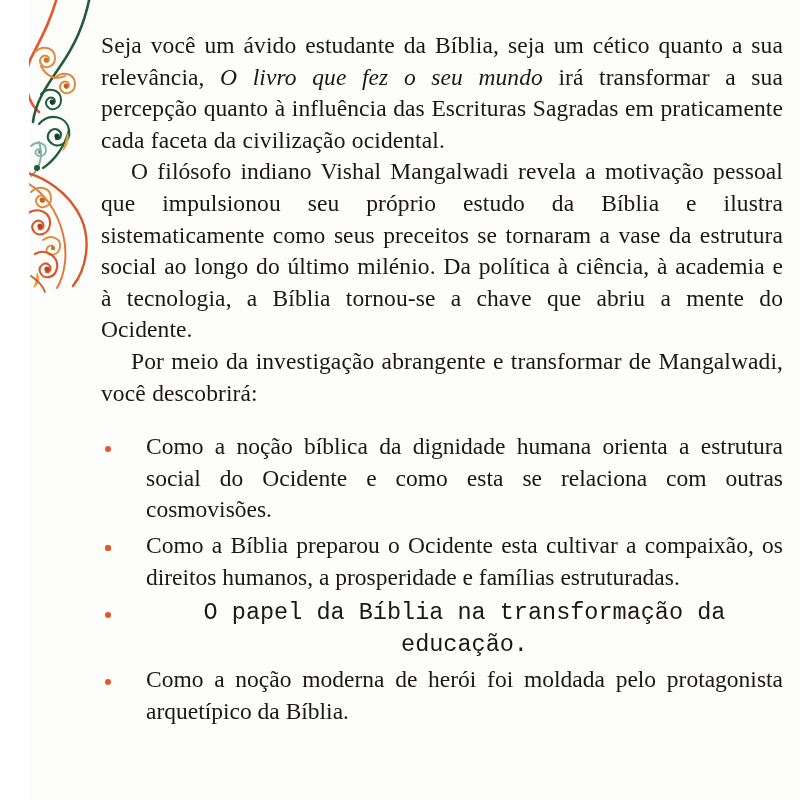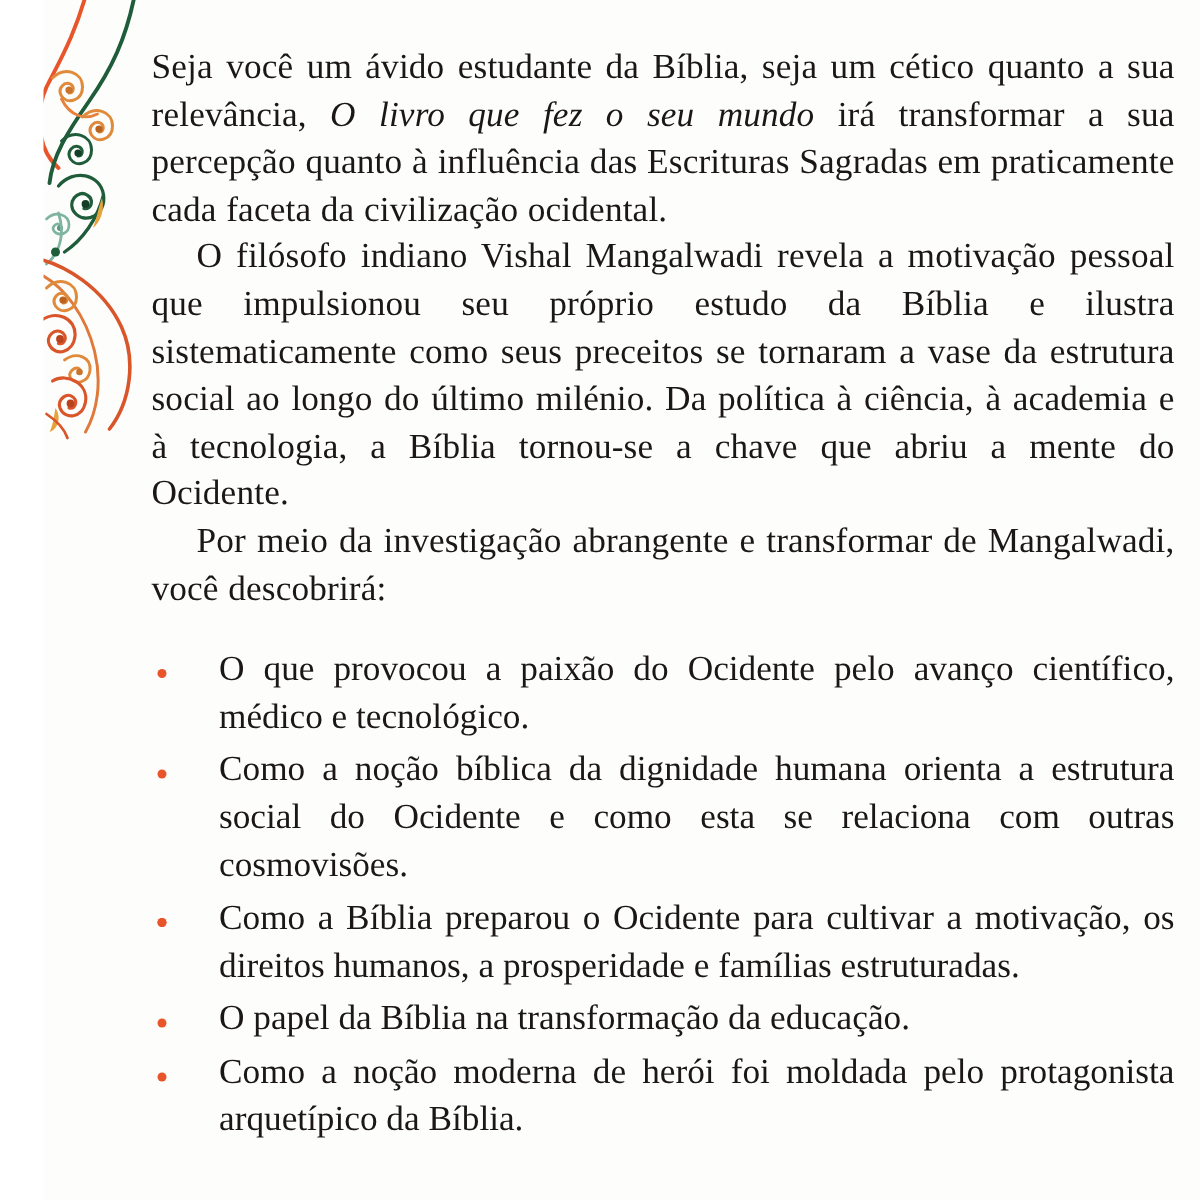--- a/index.html
+++ b/index.html
@@ -76,21 +76,21 @@
   }
   ul#feature-list > li .bullet-dot {
     position: absolute;
     left: 4px;
     top: 15px;
     width: 6px;
     height: 6px;
     border-radius: 50%;
     background: #e8552a;
   }
-  ul#feature-list > li.short { text-align: left; }
+  ul#feature-list > li.short { text-align: center; font-family: Liberation Mono, monospace; }
   .spacer-before-list { height: 22px; }
 </style>
 </head>
 <body>
 
 <div id="page">
 
   <div id="ornament">
     <svg viewBox="0 0 72 312" xmlns="http://www.w3.org/2000/svg" fill="none">
 
@@ -146,32 +146,28 @@
 
     <p class="body-par">O filósofo indiano Vishal Mangalwadi revela a motivação pessoal que impulsionou seu próprio estudo da Bíblia e ilustra sistematicamente como seus preceitos se tornaram a vase da estrutura social ao longo do último milénio. Da política à ciência, à academia e à tecnologia, a Bíblia tornou-se a chave que abriu a mente do Ocidente.</p>
 
     <p class="body-par">Por meio da investigação abrangente e transformar de Mangalwadi, você descobrirá:</p>
 
     <div class="spacer-before-list"></div>
 
     <ul id="feature-list">
       <li>
         <span class="bullet-dot"></span>
-        <span>O que provocou a paixão do Ocidente pelo avanço científico, médico e tecnológico.</span>
-      </li>
-      <li>
-        <span class="bullet-dot"></span>
         <span>Como a noção bíblica da dignidade humana orienta a estrutura social do Ocidente e como esta se relaciona com outras cosmovisões.</span>
       </li>
       <li>
         <span class="bullet-dot"></span>
       </li>
       <li>
         <span class="bullet-dot"></span>
-        <span>Como a Bíblia preparou o Ocidente para cultivar a motivação, os direitos humanos, a prosperidade e famílias estruturadas.</span>
+        <span>Como a Bíblia preparou o Ocidente esta cultivar a compaixão, os direitos humanos, a prosperidade e famílias estruturadas.</span>
       </li>
       <li class="short">
         <span class="bullet-dot"></span>
         <span>O papel da Bíblia na transformação da educação.</span>
       </li>
       <li>
         <span class="bullet-dot"></span>
         <span>Como a noção moderna de herói foi moldada pelo protagonista arquetípico da Bíblia.</span>
       </li>
     </ul>

